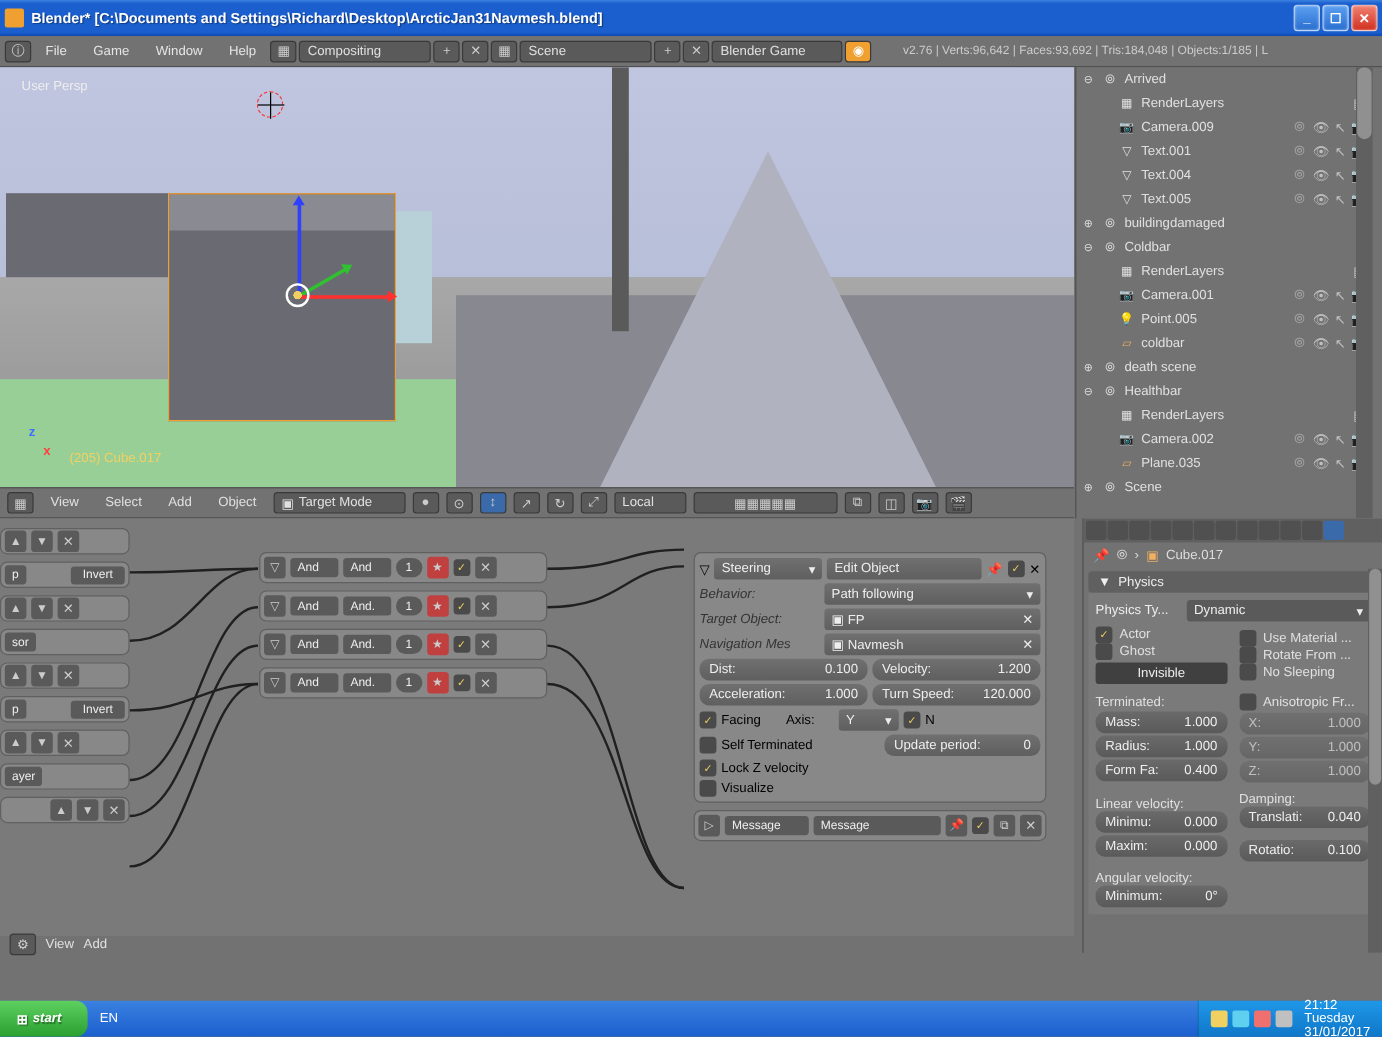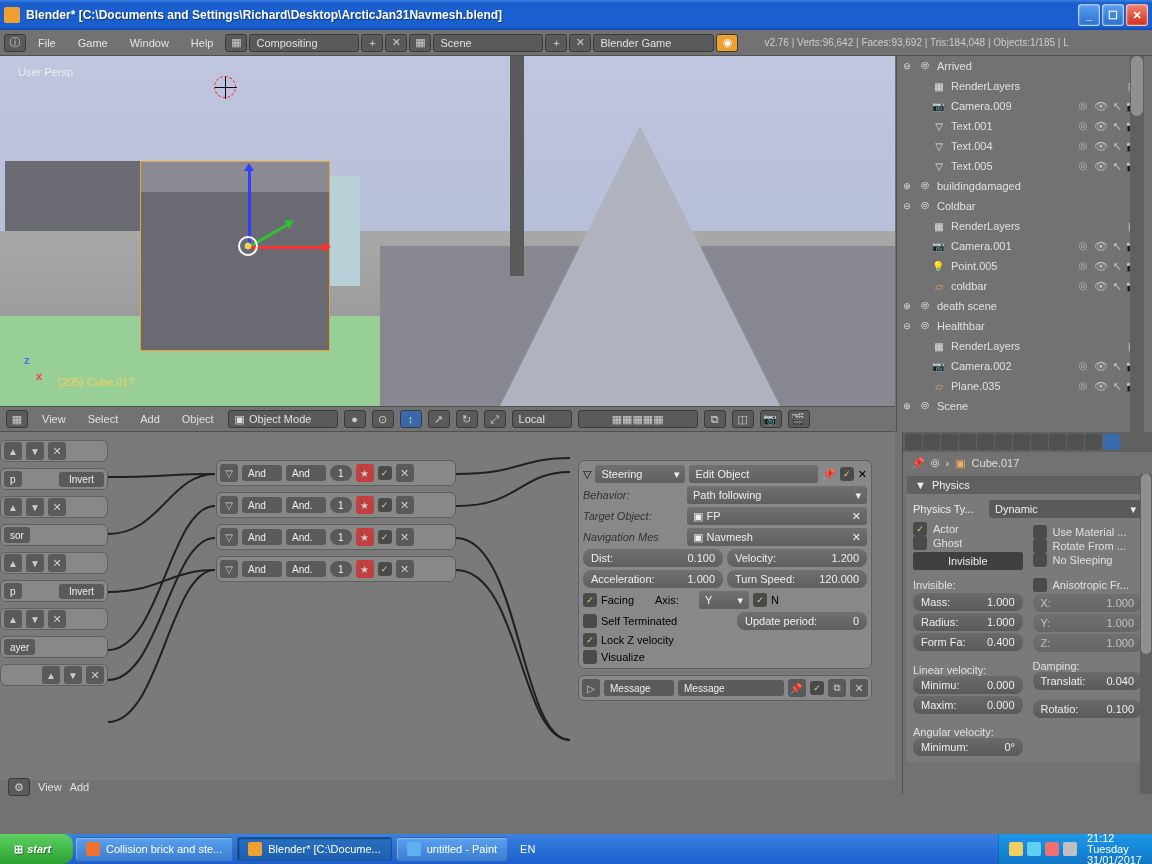--- a/index.html
+++ b/index.html
@@ -146,21 +146,21 @@
       <span>Compositing</span>
     </span>
   <span class="bl-icon-btn">+</span>
   <span class="bl-icon-btn">✕</span>
   <span class="bl-icon-btn">▦</span>
   <span class="bl-drop" style="width:110px;">
       <span>Scene</span>
     </span>
   <span class="bl-icon-btn">+</span>
   <span class="bl-icon-btn">✕</span>
-  <span class="bl-drop" style="width:121px;">
+  <span class="bl-drop" style="width:109px;">
       <span>Blender Game</span>
     </span>
   <span class="bl-icon-btn" style="background:#f0a030;color:#fff;">◉</span>
   <span class="bl-stats">v2.76 | Verts:96,642 | Faces:93,692 | Tris:184,048 | Objects:1/185 | L</span>
 </div>
 
 <div class="viewport">
 
   <div class="shape floor-green" style="left:0; top:260px; width:380px; height:90px;"></div>
   <div class="shape floor-grey" style="left:380px; top:190px; width:520px; height:160px;"></div>
@@ -183,21 +183,21 @@
       <span class="x">x</span>
   </div>
 </div>
 
 <div class="vp-header">
   <span class="bl-icon-btn">▦</span>
   <span class="mitem">View</span>
   <span class="mitem">Select</span>
   <span class="mitem">Add</span>
   <span class="mitem">Object</span>
-  <span class="bl-drop" style="width:110px;">▣ <span>Object Mode</span></span>
+  <span class="bl-drop" style="width:110px;">▣ <span>Target Mode</span></span>
   <span class="bl-icon-btn">●</span>
   <span class="bl-icon-btn">⊙</span>
   <span class="bl-icon-btn" style="background:#3a6aaa;">↕</span>
   <span class="bl-icon-btn">↗</span>
   <span class="bl-icon-btn">↻</span>
   <span class="bl-icon-btn">⤢</span>
   <span class="bl-drop" style="width:60px;">
       <span>Local</span>
     </span>
   <span class="bl-icon-btn" style="width:120px;">▦▦▦▦▦</span>
@@ -436,21 +436,21 @@
               <span>Rotate From ...</span>
             </div>
           <div class="prop-row">
               <span class="check"></span>
               <span>No Sleeping</span>
             </div>
         </div>
       </div>
       <div class="prop-row" style="gap:10px; margin-top:4px;">
         <div style="flex:1;">
-          <div style="margin-bottom:2px;">Invisible:</div>
+          <div style="margin-bottom:2px;">Terminated:</div>
           <div class="num-field">
               <span>Mass:</span>
               <span>1.000</span>
             </div>
           <div class="num-field" style="margin-top:2px;">
               <span>Radius:</span>
               <span>1.000</span>
             </div>
           <div class="num-field" style="margin-top:2px;">
               <span>Form Fa:</span>
@@ -721,34 +721,20 @@
   <span class="bl-icon-btn">⚙</span>
   <span class="mitem">View</span>
   <span class="mitem">Add</span>
 </div>
 
 <div class="xp-taskbar">
   <div class="xp-start">
       <span style="font-style:normal;">⊞</span>
       <span>start</span>
     </div>
-  <div id="taskbar-tasks" style="display:flex;">
-      <div class="xp-task">
-        <span style="width:14px;height:14px;background:#f07030;border-radius:2px;display:inline-block;"></span>
-        <span>Collision brick and ste...</span>
-      </div>
-      <div class="xp-task active">
-        <span style="width:14px;height:14px;background:#f0a030;border-radius:2px;display:inline-block;"></span>
-        <span>Blender* [C:\Docume...</span>
-      </div>
-      <div class="xp-task">
-        <span style="width:14px;height:14px;background:#60b0f0;border-radius:2px;display:inline-block;"></span>
-        <span>untitled - Paint</span>
-      </div>
-    </div>
   <span class="xp-lang">EN</span>
   <div class="xp-tray">
     <div class="xp-trayicons">
       <div class="xp-tico" style="background:#f0d060;"></div>
       <div class="xp-tico" style="background:#60d0f0;"></div>
       <div class="xp-tico" style="background:#f07070;"></div>
       <div class="xp-tico" style="background:#c0c0c0;"></div>
     </div>
     <div class="xp-time">
       <div>21:12</div>

